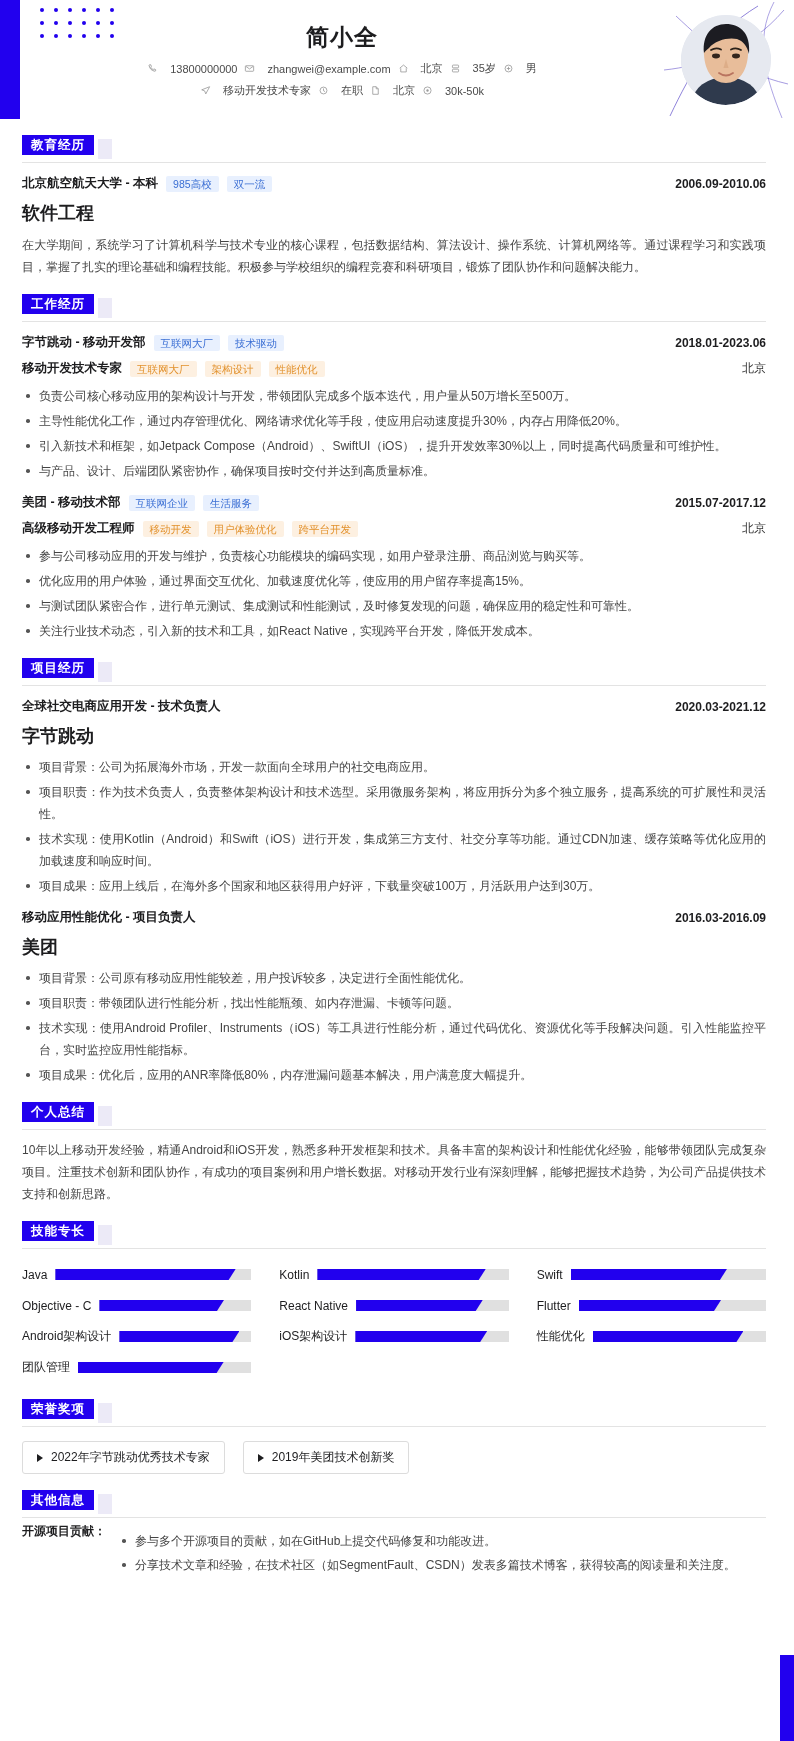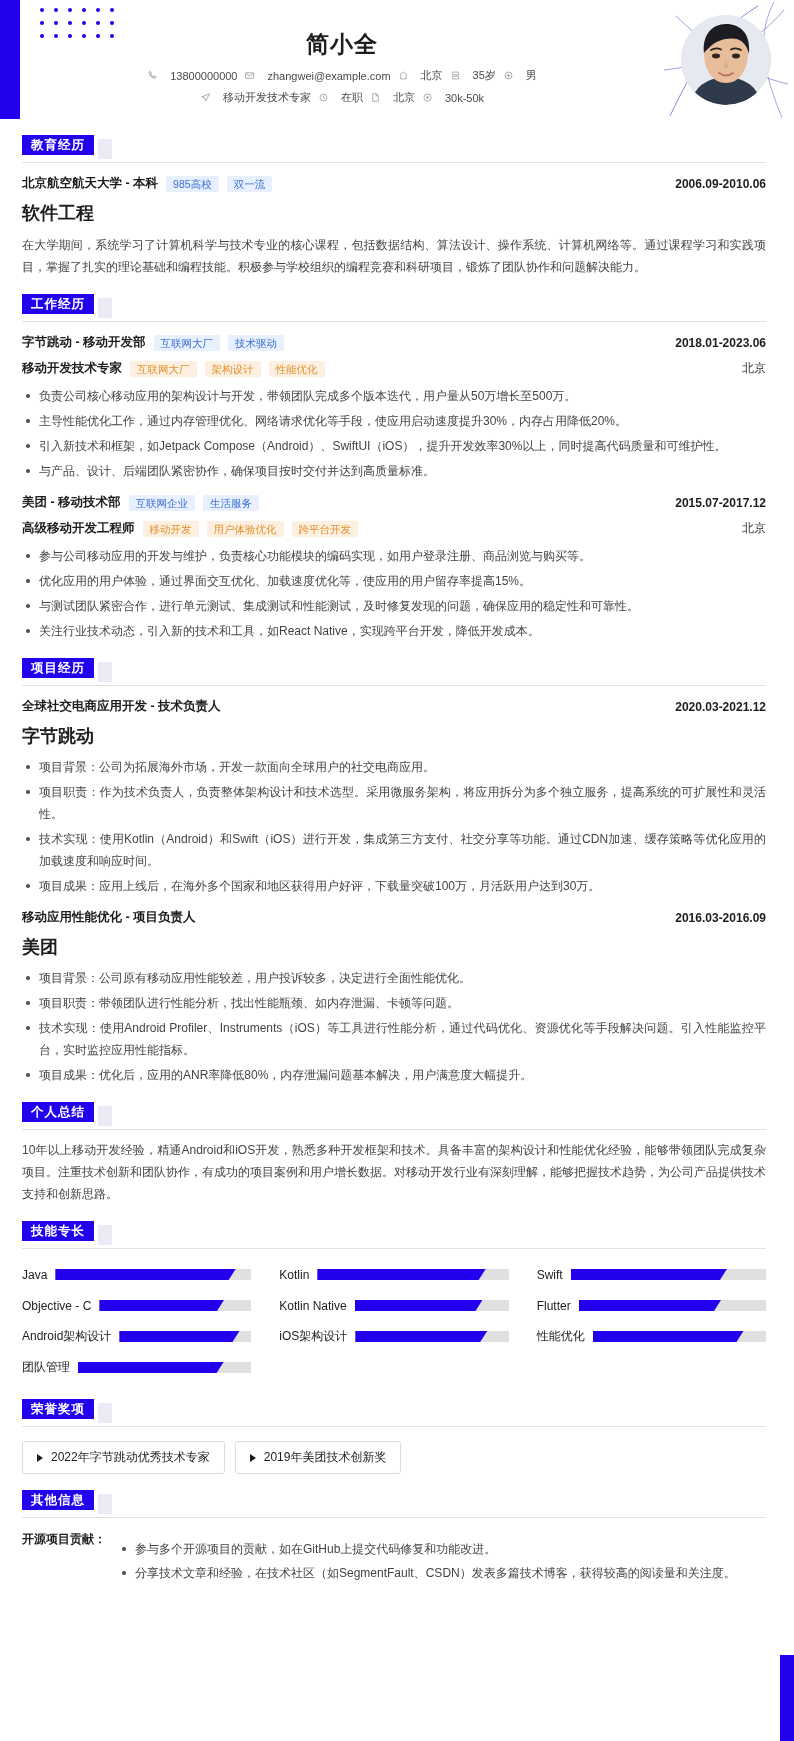--- a/index.html
+++ b/index.html
@@ -46,21 +46,21 @@
     gap: 0;
   }
   .dot-grid i {
     display: block;
     width: 4px; height: 4px;
     border-radius: 50%;
     background: #2200ee;
   }
   .hdr-center {
     position: absolute;
-    left: 20px; right: 130px; top: 15px;
+    left: 20px; right: 130px; top: 8px;
     text-align: center;
     padding-top: 12px;
   }
   .name {
     font-size: 23px;
     font-weight: bold;
     color: #1d1d1f;
     letter-spacing: 1px;
     line-height: 34px;
   }
@@ -261,21 +261,21 @@
   .skill-fill {
     position: absolute;
     left: 0; top: 0; bottom: 0;
     background: #2200ee;
     clip-path: polygon(0 0, 100% 0, calc(100% - 7px) 100%, 0 100%);
   }
 
   
   .awards {
     display: flex;
-    gap: 10px;
+    gap: 18px;
     margin-top: 14px;
     flex-wrap: wrap;
   }
   .award {
     display: inline-flex;
     align-items: center;
     gap: 8px;
     border: 1px solid #dcdcdc;
     border-radius: 3px;
     padding: 7px 14px;
@@ -286,21 +286,21 @@
     width: 0; height: 0;
     border-left: 6px solid #1d1d1f;
     border-top: 4px solid transparent;
     border-bottom: 4px solid transparent;
   }
 
   
   .other-row {
     display: flex;
     gap: 12px;
-    margin-top: 12px;
+    margin-top: 4px;
     align-items: flex-start;
   }
   .other-label {
     font-size: 12px;
     font-weight: bold;
     color: #1d1d1f;
     white-space: nowrap;
     padding-top: 1px;
   }
   .other-body { flex: 1; }
@@ -613,21 +613,21 @@
               <div class="skill-fill" style="width: 80%;"></div>
             </div>
           </div>
           <div class="skill">
             <span class="skill-name">Objective - C</span>
             <div class="skill-track">
               <div class="skill-fill" style="width: 82%;"></div>
             </div>
           </div>
           <div class="skill">
-            <span class="skill-name">Kotlin Native</span>
+            <span class="skill-name">React Native</span>
             <div class="skill-track">
               <div class="skill-fill" style="width: 83%;"></div>
             </div>
           </div>
           <div class="skill">
             <span class="skill-name">Flutter</span>
             <div class="skill-track">
               <div class="skill-fill" style="width: 76%;"></div>
             </div>
           </div>

